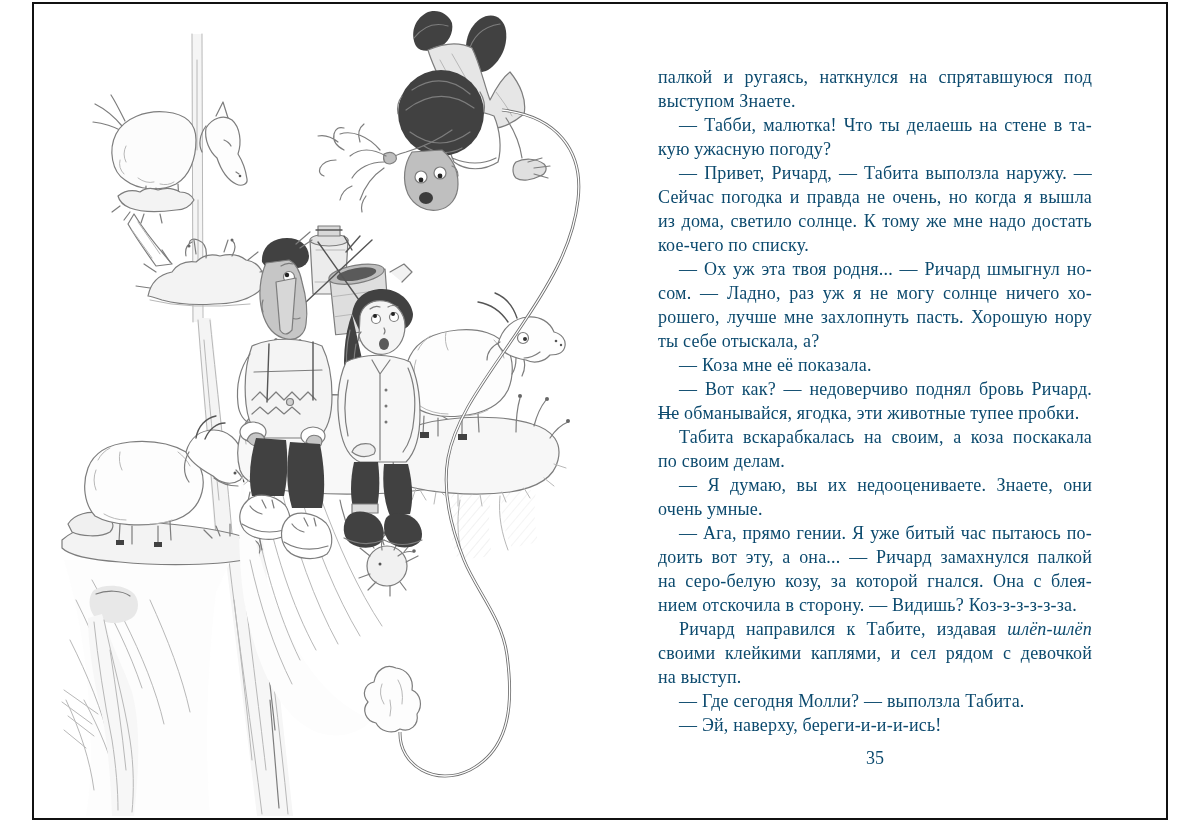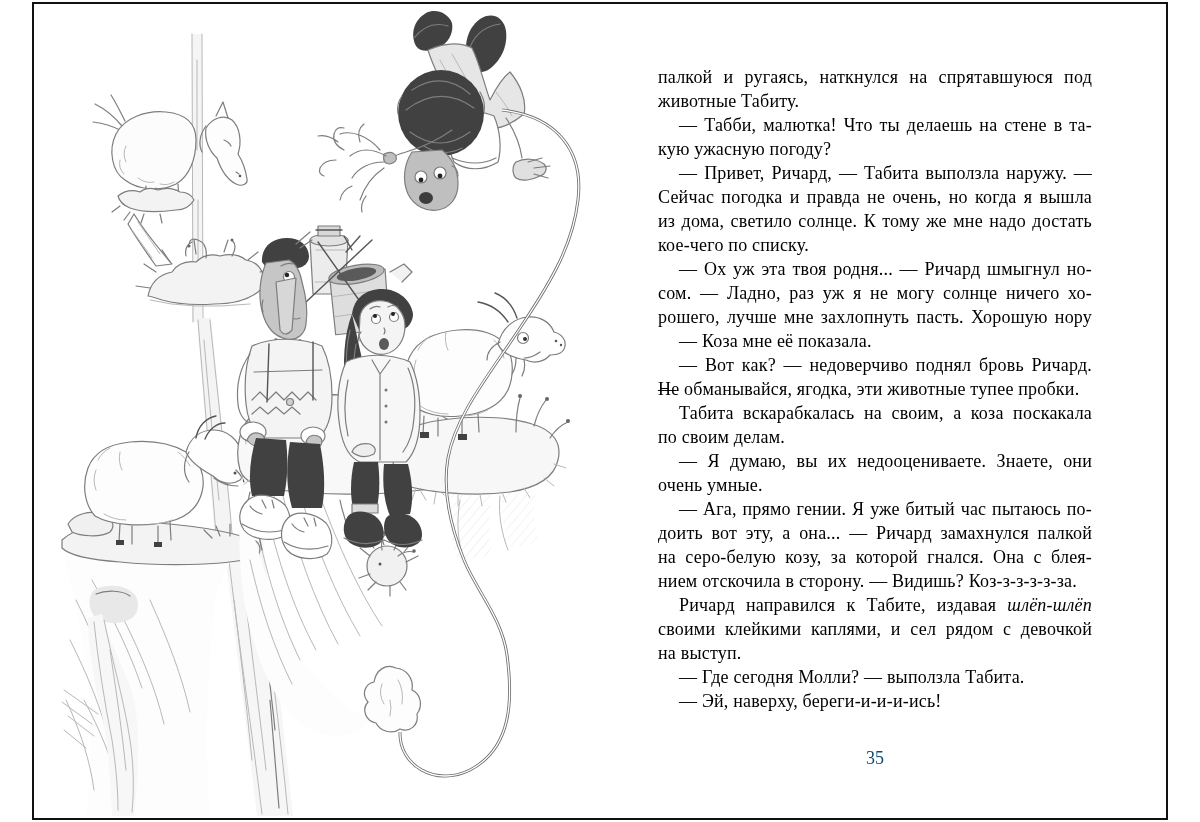--- a/index.html
+++ b/index.html
@@ -4,21 +4,21 @@
 <style>
   html,body{margin:0;padding:0;background:#ffffff;}
   body{width:1200px;height:822px;position:relative;font-family:"Liberation Serif","DejaVu Serif",serif;}
   .page-frame{
     position:absolute;left:32px;top:2px;width:1136px;height:818px;
     border:2px solid #111;box-sizing:border-box;background:#ffffff;overflow:hidden;
   }
   .illustration{position:absolute;left:0;top:0;}
   .text-column{
     position:absolute;left:624px;top:61px;width:434px;
-    font-size:18px;line-height:24px;color:#000000;letter-spacing:0.2px;
+    font-size:18px;line-height:24px;color:#0c4a6e;letter-spacing:0.2px;
   }
   .line{height:24px;overflow:visible;}
   .jl{text-align:justify;text-align-last:justify;text-justify:inter-word;}
   .ll{text-align:left;white-space:nowrap;}
   .ind{text-indent:21px;}
   .it{font-style:italic;}
   .page-number{
     position:absolute;left:624px;top:744px;width:434px;
     text-align:center;font-size:18px;color:#0c4a6e;
   }
@@ -271,30 +271,31 @@
     </g>
 
     <g>
       <path d="M396,668 C386,663 376,670 374,682 C365,684 361,694 368,702 C361,710 366,721 376,723 C380,731 392,735 400,729 C410,733 419,725 417,714 C423,706 421,694 412,690 C414,678 406,669 396,668 Z" style="fill:#fdfdfd" class="sk"></path>
       <path class="skl" d="M382,684 q-4,10 2,20 M398,680 q6,10 4,24 M390,700 q2,8 0,16"></path>
     </g>
   </svg>
 
   <div class="text-column">
       <div class="line jl"><span>палкой и ругаясь, наткнулся на спрятавшуюся под</span></div>
-      <div class="line ll"><span>животные Табиту.</span></div>
+      <div class="line ll"><span>выступом Знаете.</span></div>
       <div class="line jl ind"><span>— Табби, малютка! Что ты делаешь на стене в та-</span></div>
       <div class="line ll"><span>кую ужасную погоду?</span></div>
       <div class="line jl ind"><span>— Привет, Ричард, — Табита выползла наружу. —</span></div>
       <div class="line jl"><span>Сейчас погодка и правда не очень, но когда я вышла</span></div>
       <div class="line jl"><span>из дома, светило солнце. К тому же мне надо достать</span></div>
       <div class="line ll"><span>кое-чего по списку.</span></div>
       <div class="line jl ind"><span>— Ох уж эта твоя родня... — Ричард шмыгнул но-</span></div>
       <div class="line jl"><span>сом. — Ладно, раз уж я не могу солнце ничего хо-</span></div>
       <div class="line jl"><span>рошего, лучше мне захлопнуть пасть. Хорошую нору</span></div>
+      <div class="line ll"><span>ты себе отыскала, а?</span></div>
       <div class="line ll ind"><span>— Коза мне её показала.</span></div>
       <div class="line jl ind"><span>— Вот как? — недоверчиво поднял бровь Ричард. —</span></div>
       <div class="line ll"><span>Не обманывайся, ягодка, эти животные тупее пробки.</span></div>
       <div class="line jl ind"><span>Табита вскарабкалась на своим, а коза поскакала</span></div>
       <div class="line ll"><span>по своим делам.</span></div>
       <div class="line jl ind"><span>— Я думаю, вы их недооцениваете. Знаете, они</span></div>
       <div class="line ll"><span>очень умные.</span></div>
       <div class="line jl ind"><span>— Ага, прямо гении. Я уже битый час пытаюсь по-</span></div>
       <div class="line jl"><span>доить вот эту, а она... — Ричард замахнулся палкой</span></div>
       <div class="line jl"><span>на серо-белую козу, за которой гнался. Она с блея-</span></div>

